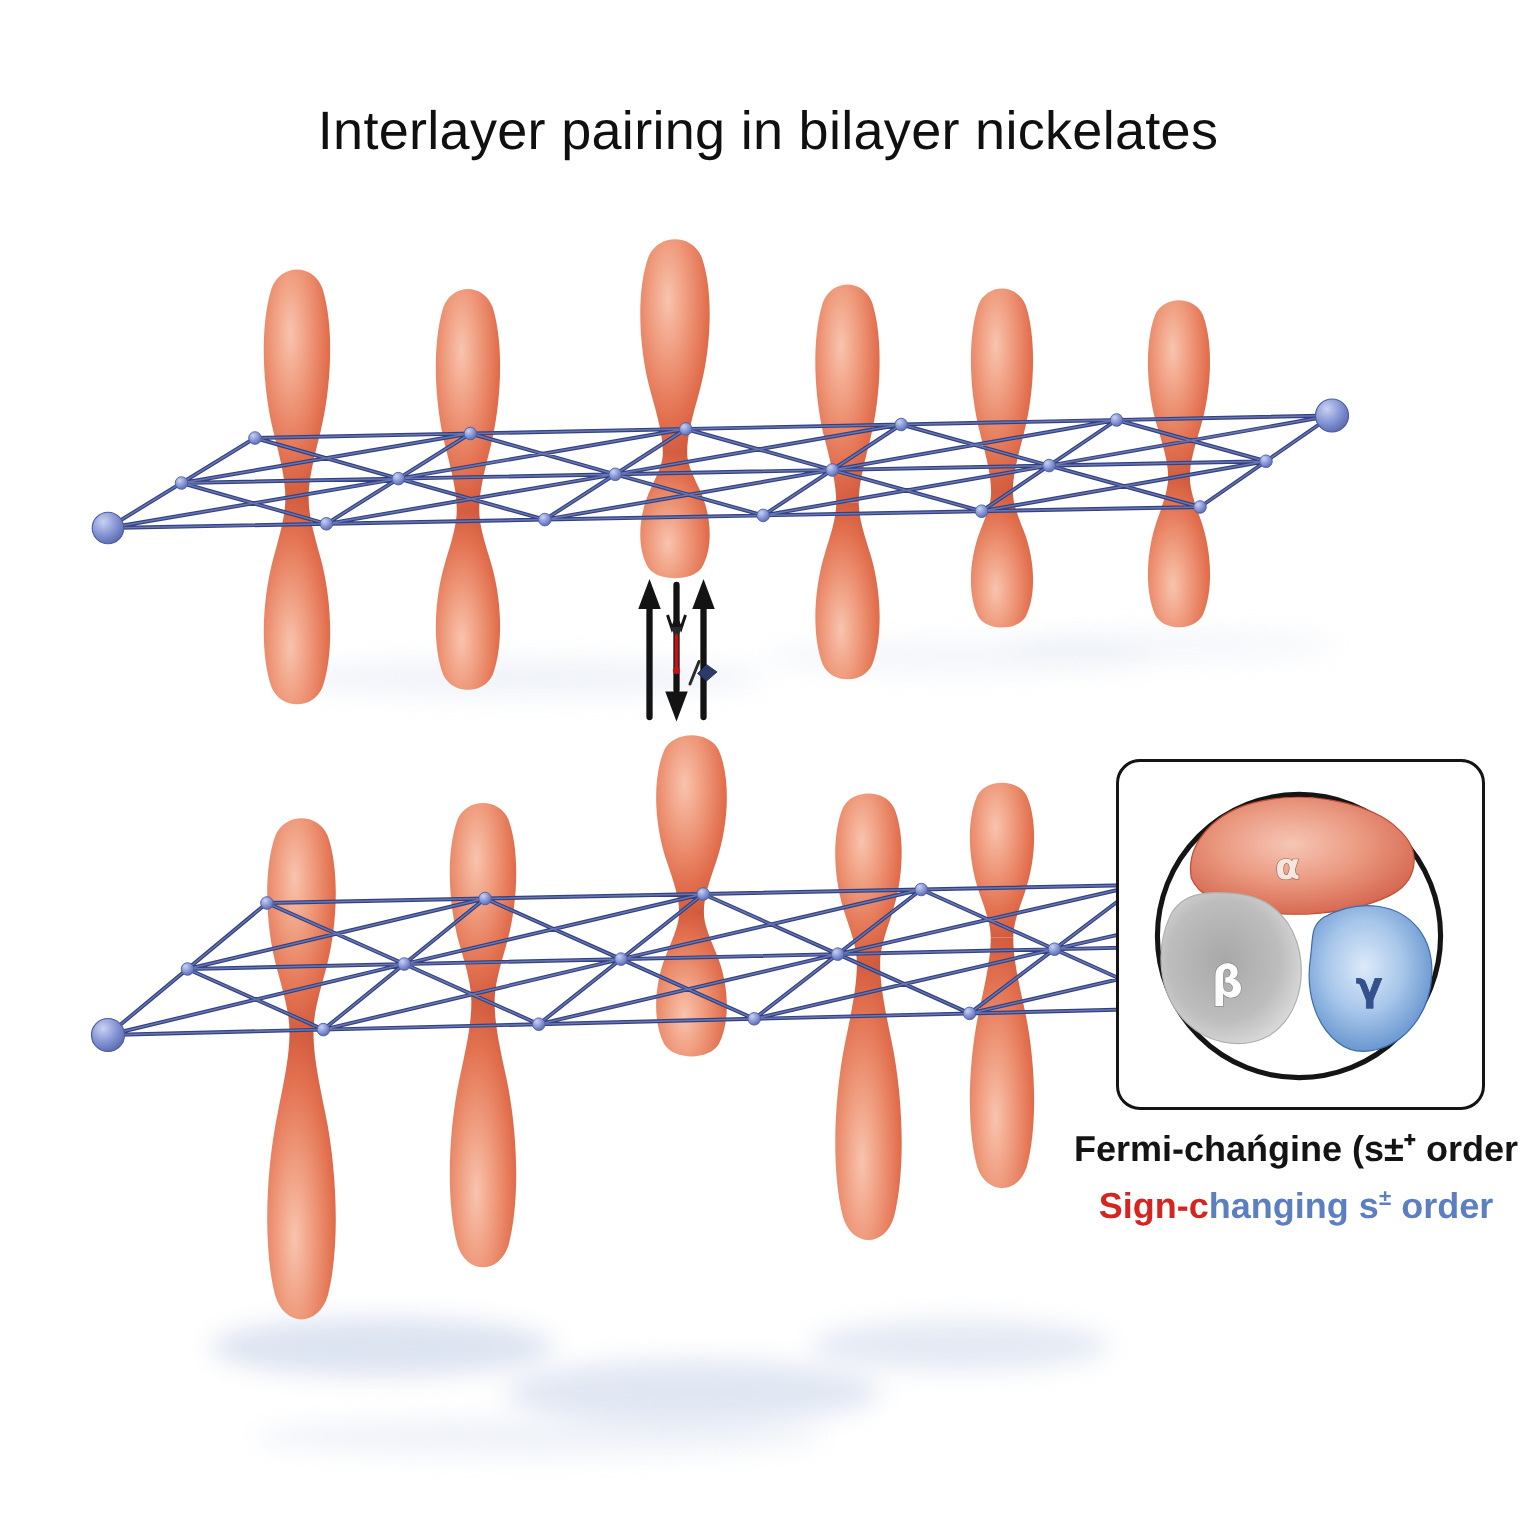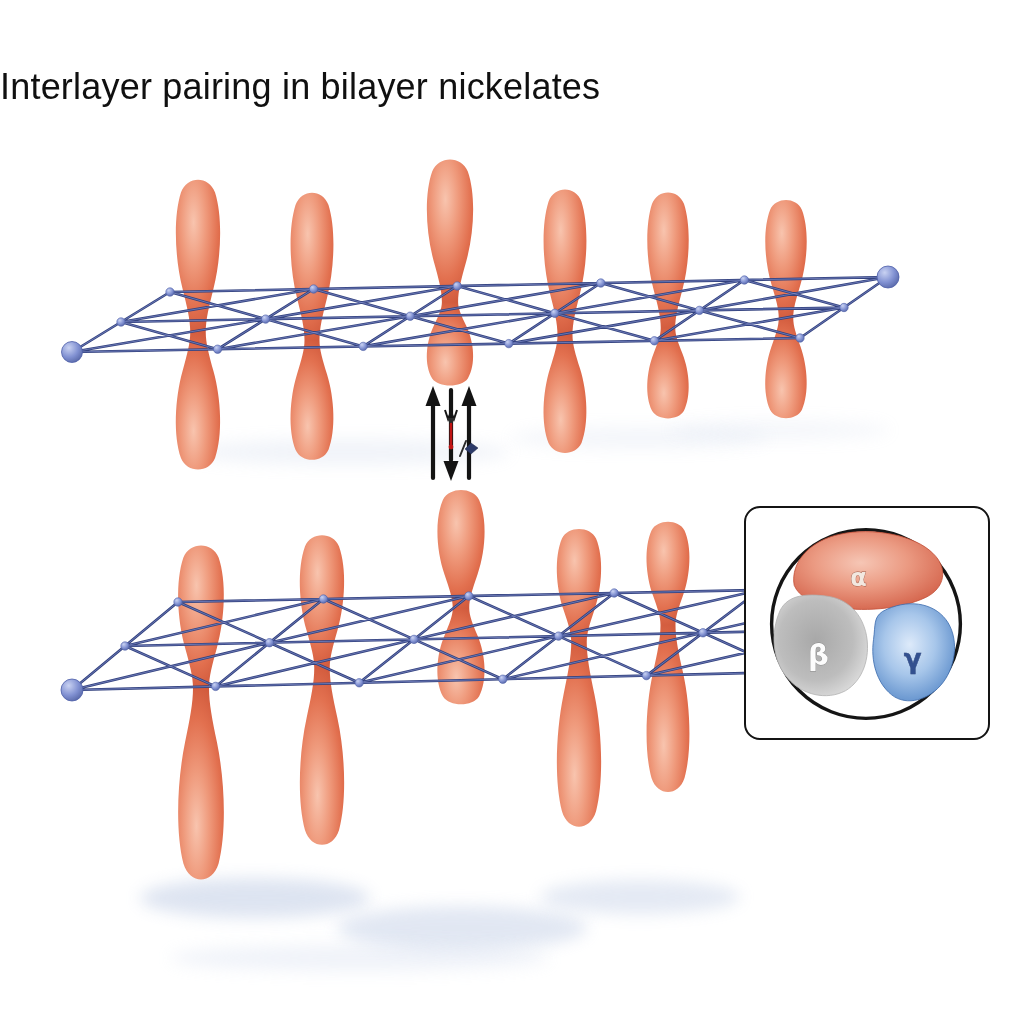--- a/index.html
+++ b/index.html
@@ -1,18 +1,18 @@
 <!DOCTYPE html>
 <html><head>
 <meta charset="utf-8">
 <style>
   html,body{margin:0;padding:0;background:#fff;}
   .canvas{position:relative;width:1024px;height:1024px;background:#ffffff;overflow:hidden;
           font-family:"Liberation Sans",sans-serif;}
-  .title{position:absolute;top:66px;left:0;width:100%;text-align:left;
+  .title{position:absolute;top:66px;left:0;width:100%;text-align:center;
          font-size:36px;font-weight:500;color:#101010;letter-spacing:.2px;}
   svg.scene{position:absolute;left:0;top:0;}
   .inset-card{position:absolute;left:744px;top:506px;width:246px;height:234px;
               box-sizing:border-box;background:#fff;border:2.5px solid #141414;border-radius:16px;}
   .inset-card svg{display:block;width:100%;height:100%;}
   .caption{position:absolute;left:710px;top:751px;width:308px;text-align:center;
            font-size:24px;font-weight:600;line-height:32px;color:#141414;}
   .cap-red{color:#d42521;}
   .cap-blue{color:#5c7fc1;}
   .caption sup{font-size:.62em;vertical-align:super;}
@@ -194,14 +194,18 @@
       <circle cx="119.5" cy="115.5" r="94" fill="#ffffff" stroke="#151515" stroke-width="3.4"></circle>
       <path fill="url(#redPk)" stroke="#c24d36" stroke-width=".8" d="M48,77 C44,54 64,32 94,26 C126,19 168,27 186,45 C202,60 198,80 179,89 C154,101 114,104 86,98 C66,94 53,89 48,77 Z"></path>
       <path fill="url(#grayPk)" stroke="#b0b0b0" stroke-width=".8" d="M34,102 C24,124 26,152 42,170 C56,186 80,192 99,182 C116,172 124,150 120,127 C116,106 102,91 82,88 C61,85 42,86 34,102 Z"></path>
       <path fill="url(#bluePk)" stroke="#3c6cae" stroke-width=".8" d="M136,103 C160,90 186,94 199,111 C212,128 210,156 196,174 C183,191 160,198 145,186 C130,174 124,152 127,131 C129,116 127,109 136,103 Z"></path>
       <text x="112" y="70" class="greek" font-size="24" text-anchor="middle" dominant-baseline="central" fill="#f2e8e0" stroke="#9c5a47" stroke-width=".8">α</text>
       <text x="72" y="146" class="greek" font-size="29" text-anchor="middle" dominant-baseline="central" fill="#fcfcfc" stroke="#8b8b8b" stroke-width=".9">β</text>
       <text x="166" y="150" class="greek" font-size="26" text-anchor="middle" dominant-baseline="central" fill="#33508f" stroke="#1d3366" stroke-width=".4">γ</text>
     </svg>
   </div>
 
+  <div class="caption">
+    <div>Fermi-chańgine (s±⁺ order</div>
+    <div><span class="cap-red">Sign-c</span><span class="cap-blue">hanging s</span><sup class="cap-blue">±</sup><span class="cap-blue"> order</span></div>
+  </div>
 
 </div>
 
 </body></html>

